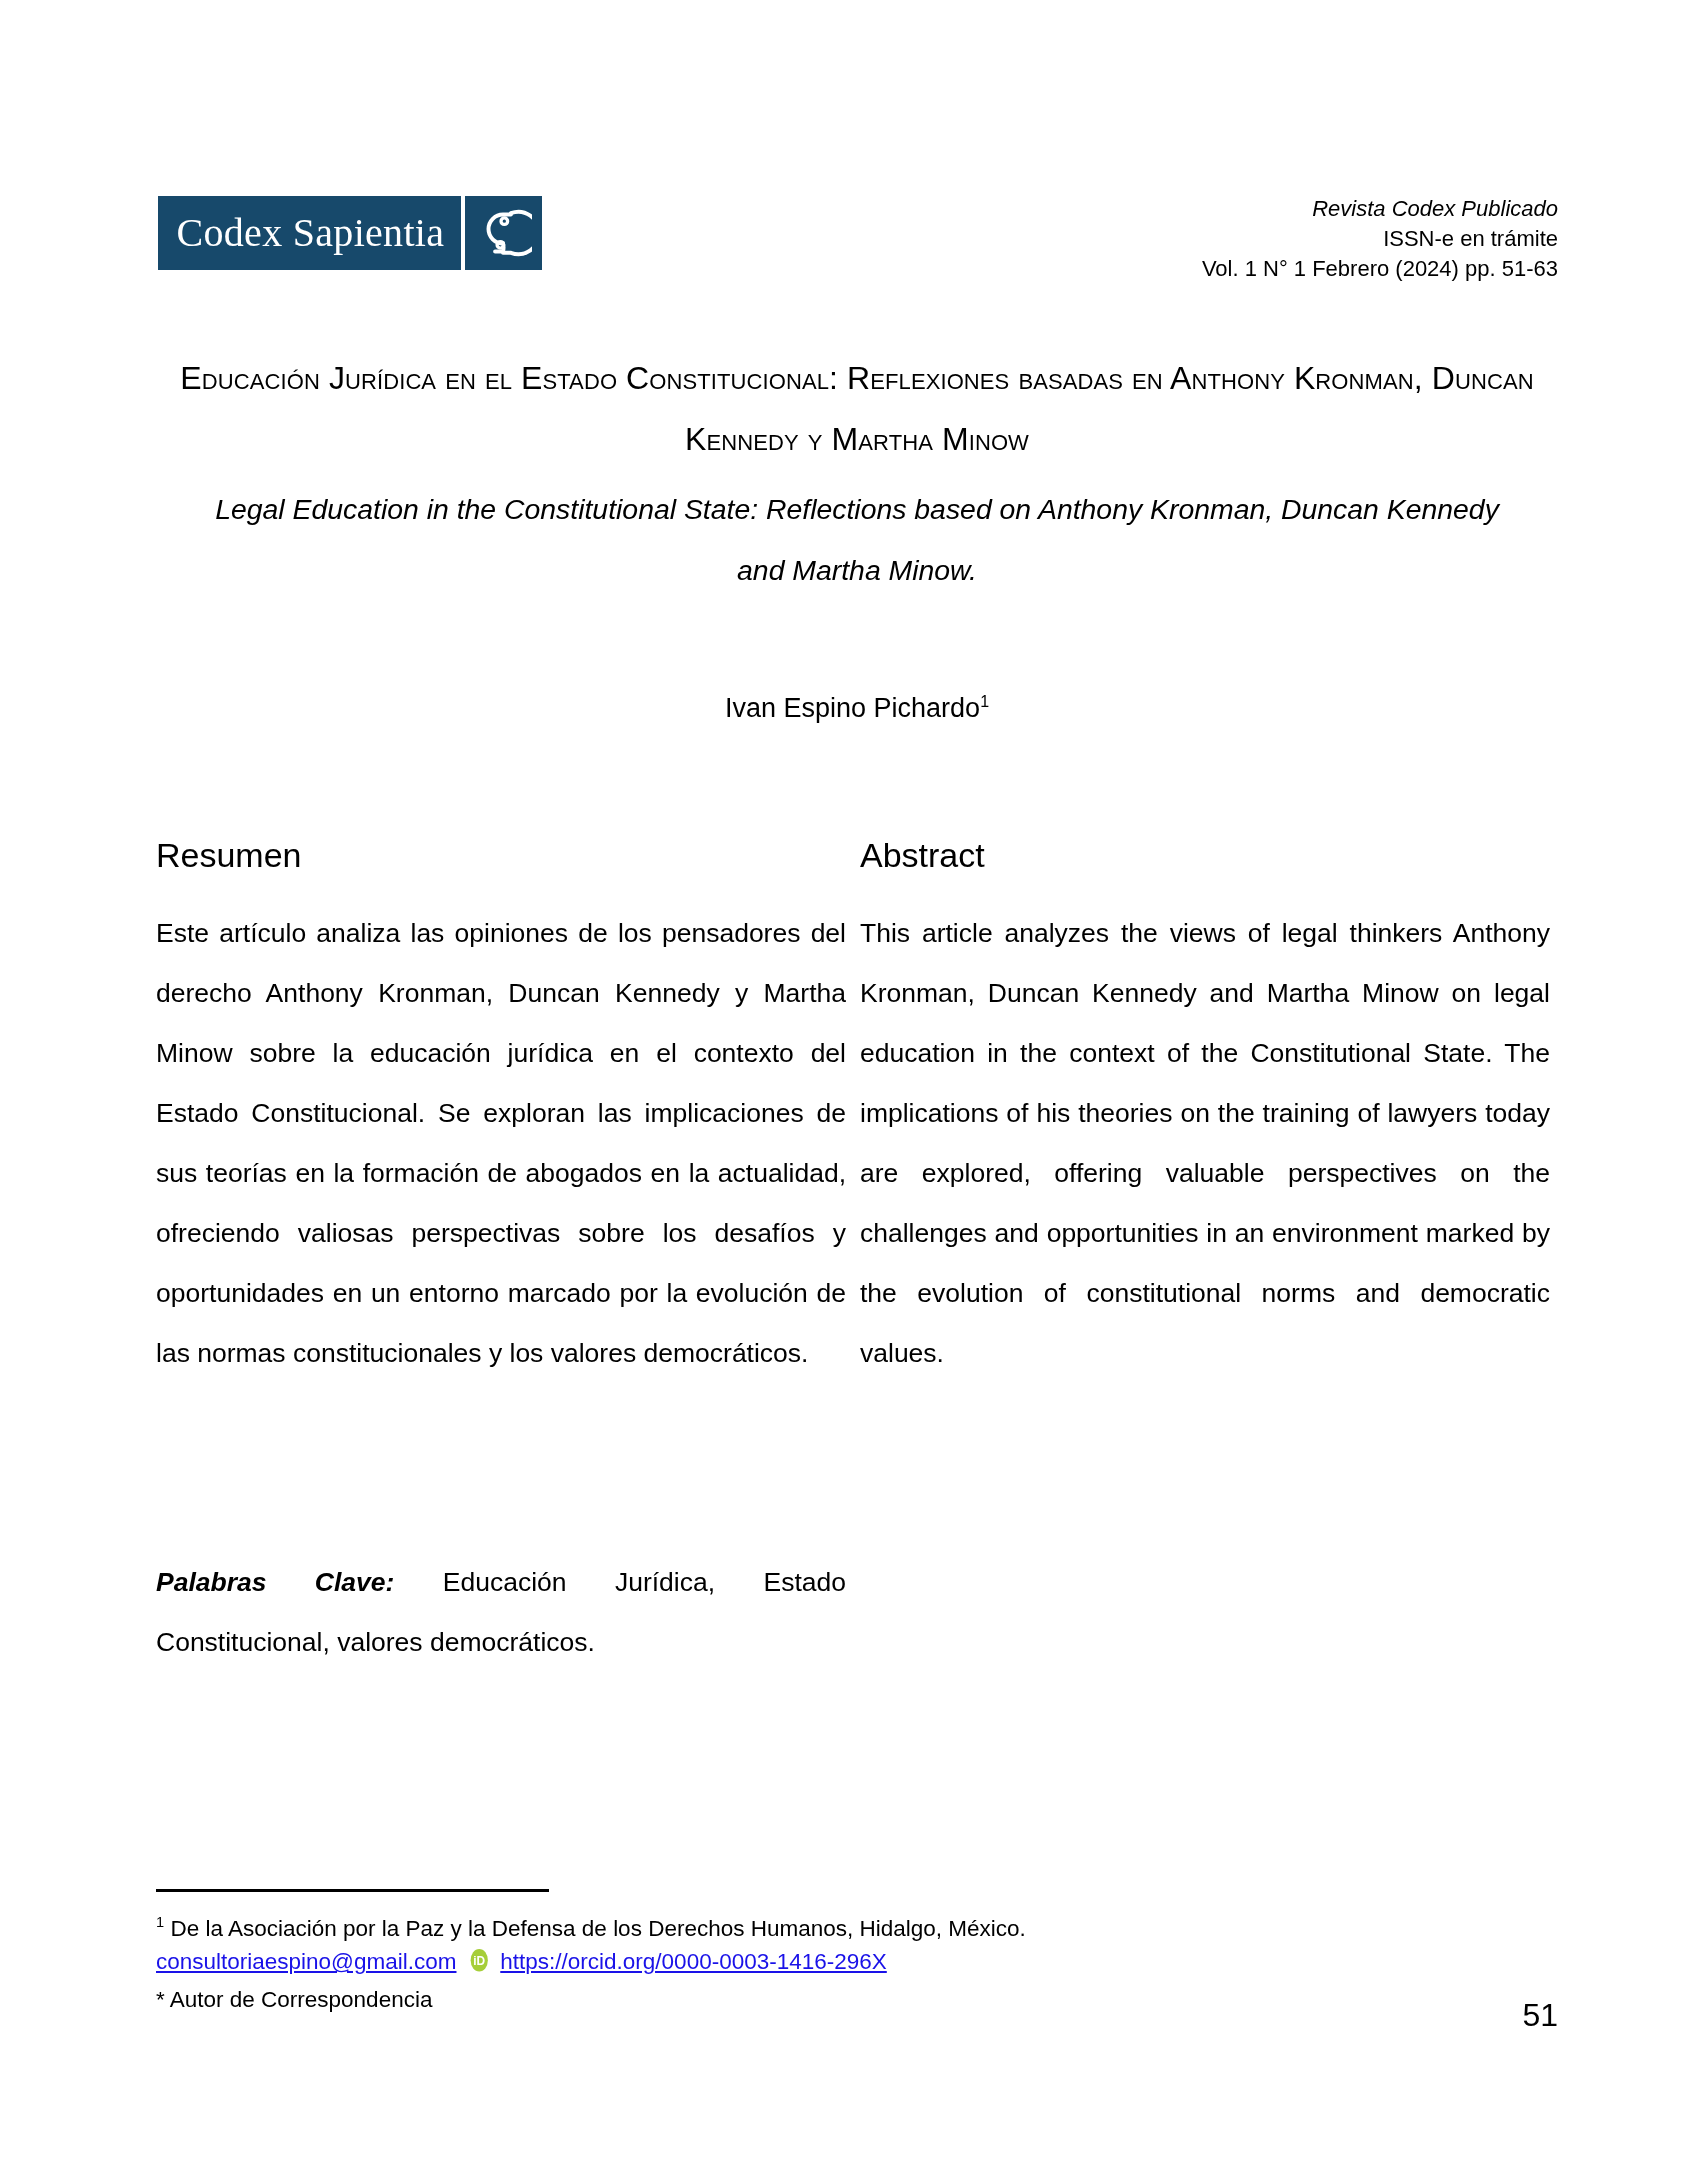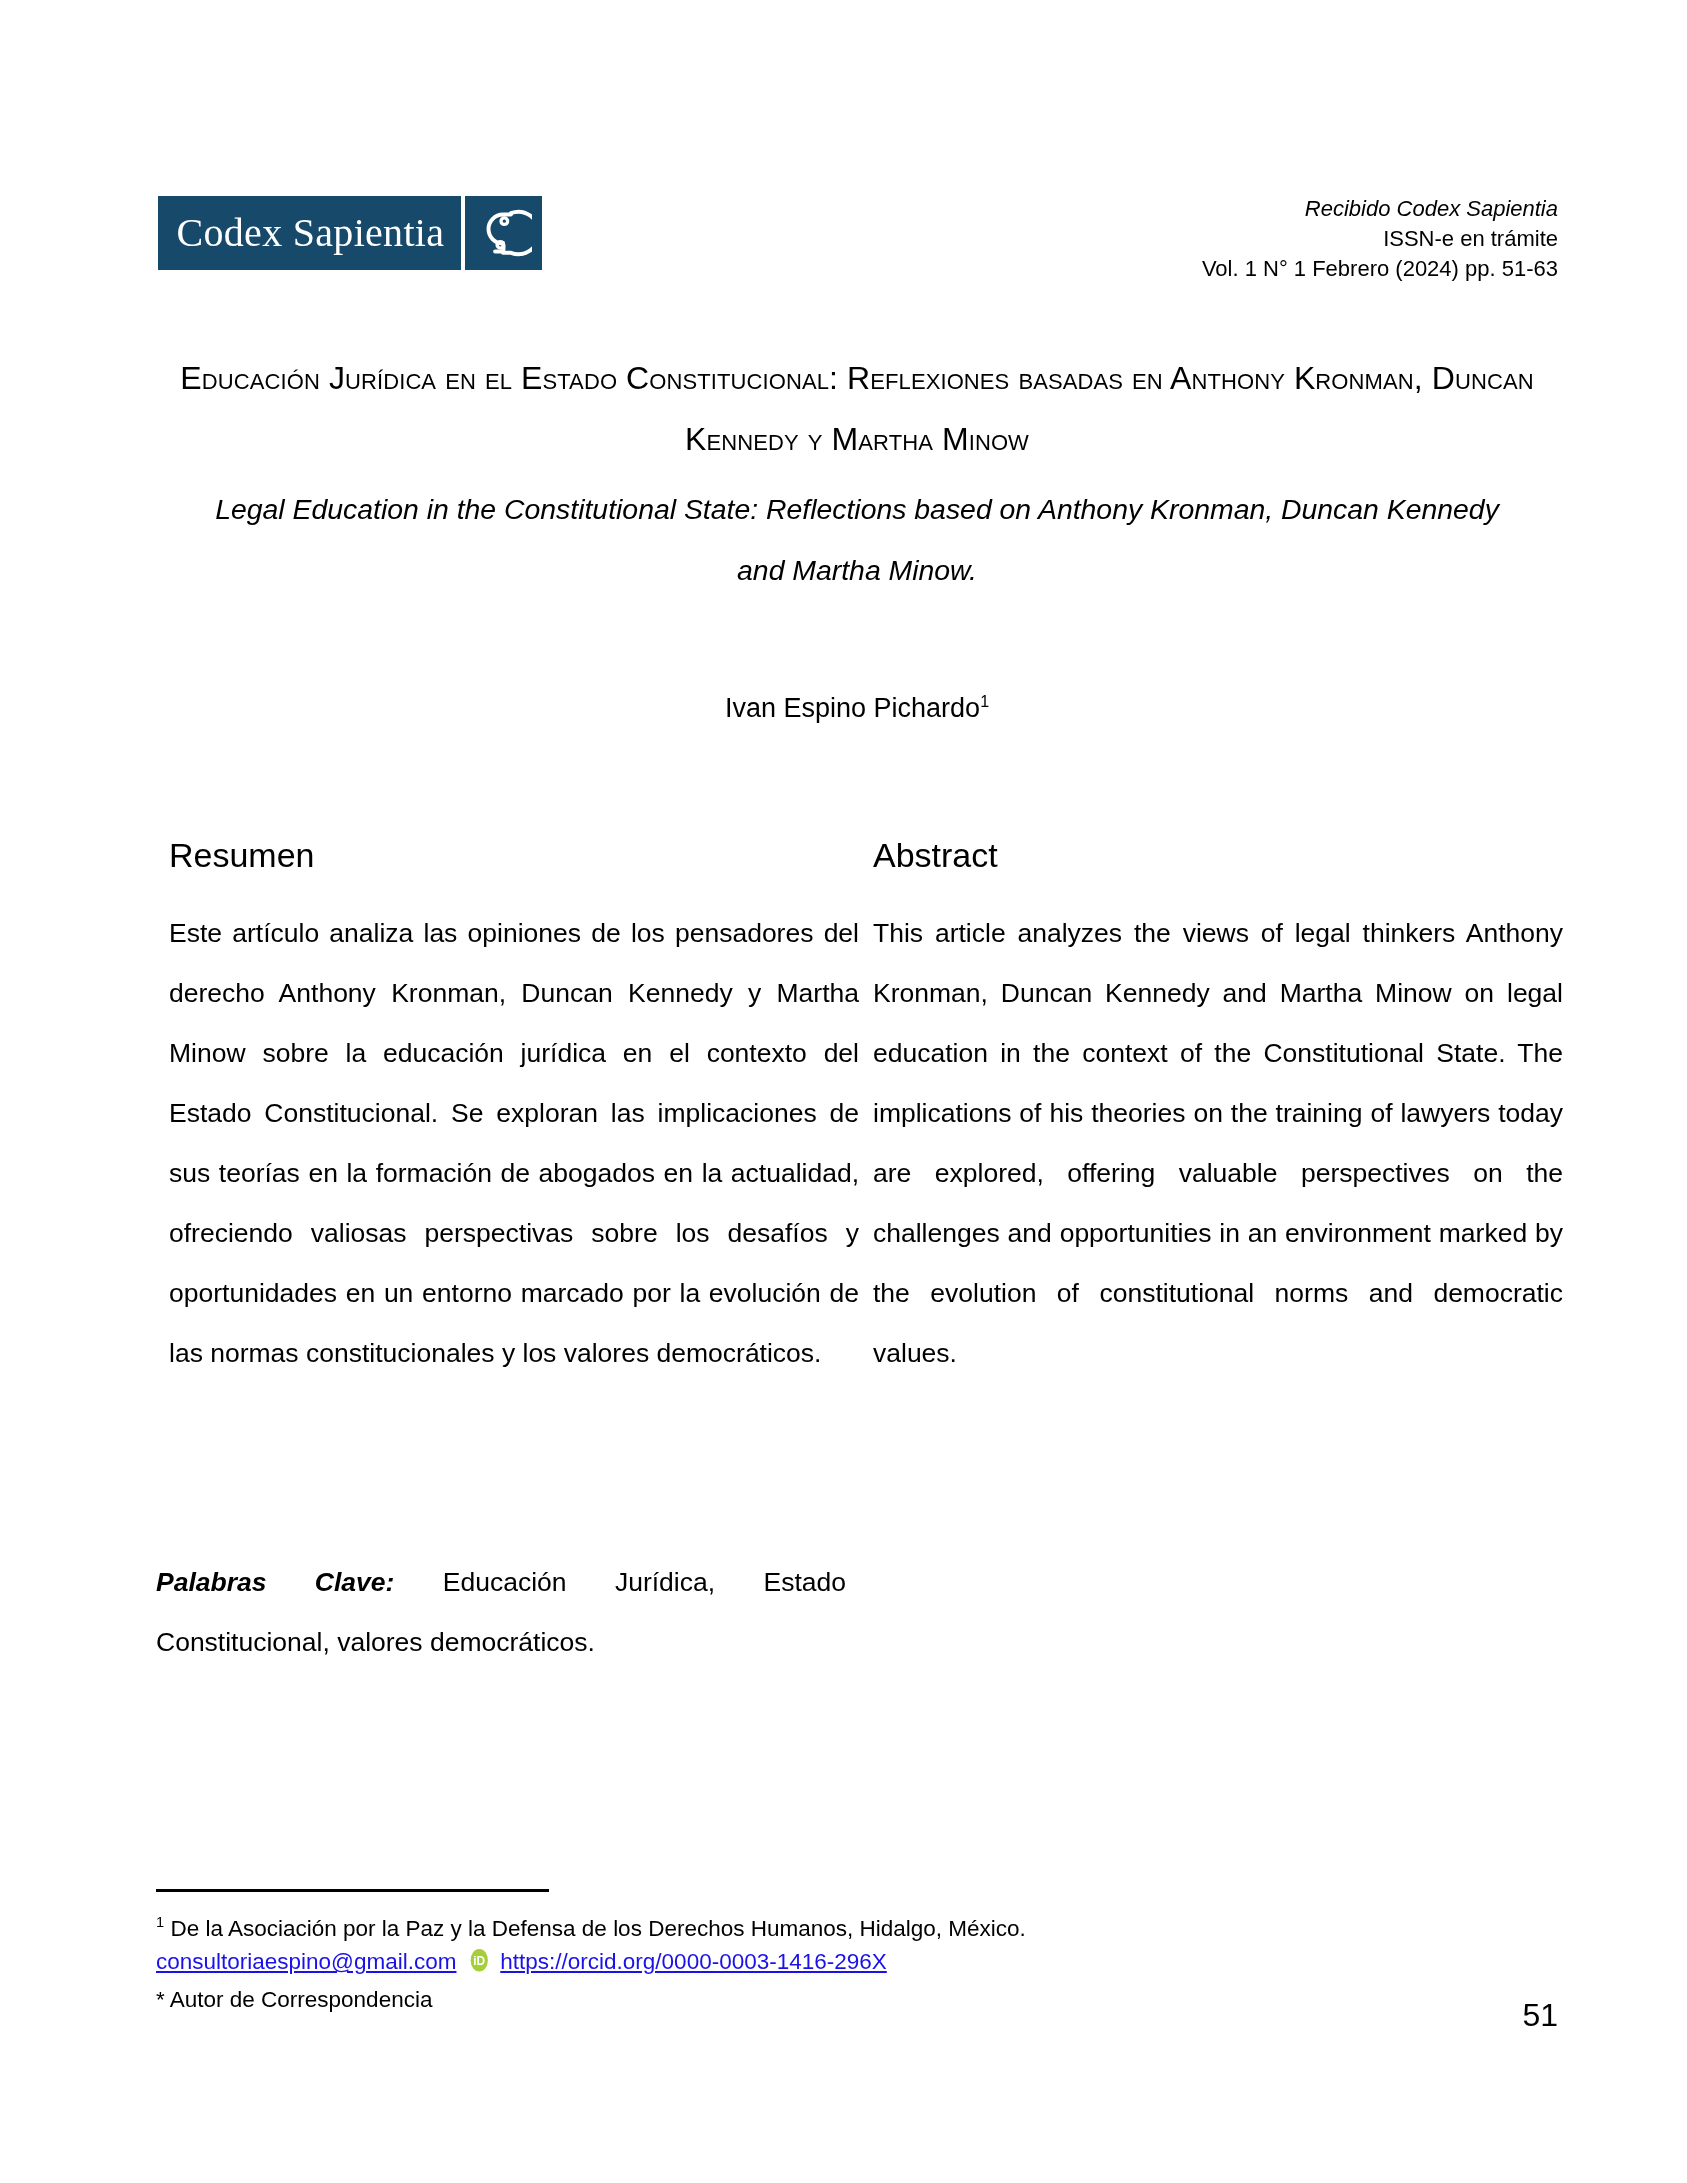--- a/index.html
+++ b/index.html
@@ -112,21 +112,20 @@
   .author sup { font-size: 16px; vertical-align: super; }
 
   
   .columns {
     position: absolute;
     left: 0;
     top: 831px;
     width: 1402px;
     display: flex;
     gap: 14px;
-    margin-left: 13px;
   }
   .col { width: 690px; }
   .col-heading {
     font-size: 34px;
     line-height: 40px;
     font-weight: normal;
     margin: 0 0 28px 0;
   }
   .col-body {
     font-size: 26.5px;
@@ -217,21 +216,21 @@
           <svg width="58" height="58" viewBox="0 0 88 88" aria-hidden="true">
             <path d="M56 14 A32 32 0 1 1 56 74 L44 74" fill="none" stroke="#ffffff" stroke-width="6" stroke-linecap="round"></path>
             <path d="M56 16 L44 16 A22 22 0 0 0 44 60 A22 22 0 0 1 44 72 L32 72" fill="none" stroke="#ffffff" stroke-width="6" stroke-linecap="round"></path>
             <circle cx="46" cy="26" r="5" fill="none" stroke="#ffffff" stroke-width="5"></circle>
             <circle cx="40" cy="62" r="5" fill="none" stroke="#ffffff" stroke-width="5"></circle>
           </svg>
         </div>
       </div>
 
       <div class="journal-info">
-        <div class="ji-title">Recibido Codex Sapientia</div>
+        <div class="ji-title">Revista Codex Publicado</div>
         <div>ISSN-e en trámite</div>
         <div>Vol. 1 N° 1 Febrero (2024) pp. 51-63</div>
       </div>
 
     </div>
 
     <div class="title-block">
       <h1 class="title-es">Educación Jurídica en el Estado Constitucional: Reflexiones basadas en Anthony Kronman, Duncan Kennedy y Martha Minow</h1>
       <h2 class="title-en">Legal Education in the Constitutional State: Reflections based on Anthony Kronman, Duncan Kennedy and Martha Minow.</h2>
       <div class="author">

